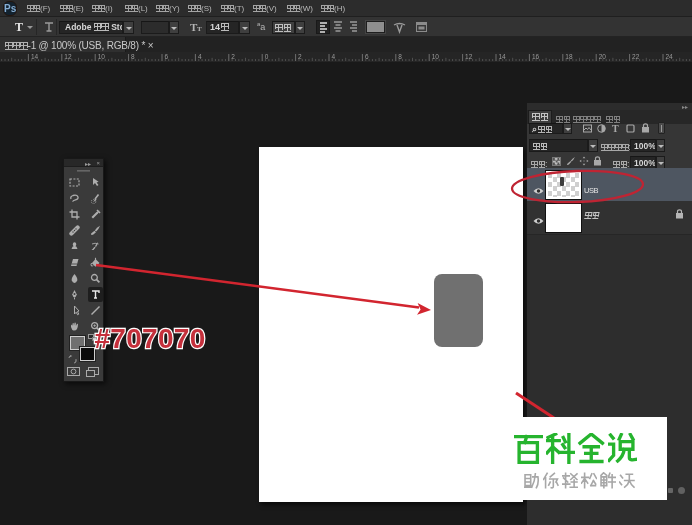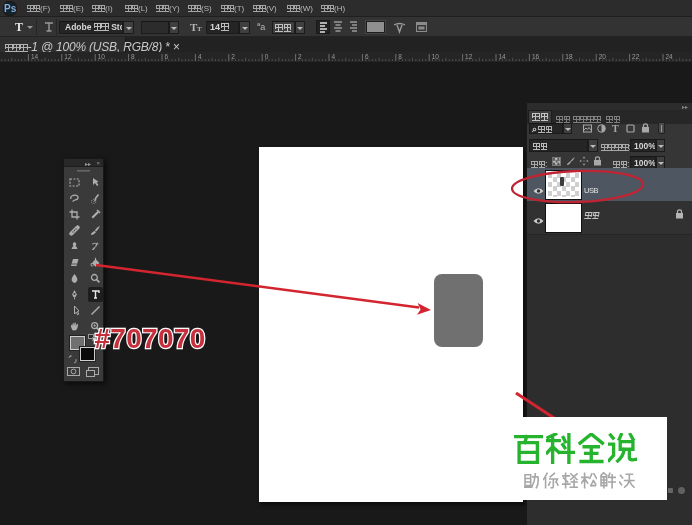--- a/index.html
+++ b/index.html
@@ -77,21 +77,21 @@
     <path d="M1 4 Q6.5 1 12 4" stroke="#9a9a9a" stroke-width="1.3" fill="none"></path>
     <path d="M4 4 L6.5 11 L9 4" stroke="#9a9a9a" stroke-width="1.4" fill="none"></path>
   </svg>
 <svg class="abs" style="left:415px;top:21px;" width="13" height="12" viewBox="0 0 13 12">
     <rect x="1" y="1" width="11" height="10" fill="#8b8b8b"></rect>
     <rect x="2" y="4" width="9" height="6" fill="#383838"></rect>
     <rect x="3.5" y="5.5" width="6" height="3" fill="#8b8b8b"></rect>
   </svg>
 <div class="abs" style="left:0;top:37px;width:692px;height:15px;background:#222222;"></div>
 <div class="abs" style="left:0;top:37px;width:126px;height:15px;background:#2f2f2f;border-right:1px solid #1a1a1a;"></div>
-<div class="abs" style="left:5px;top:40px;font-size:12px;color:#c8c8c8;letter-spacing:-0.2px;font-style:italic;"><i class="zh z8"></i><i class="zh z8"></i><i class="zh z8"></i>-1 @ 100% (USB, RGB/8) * ×</div>
+<div class="abs" style="left:5px;top:40px;font-size:10px;color:#c8c8c8;letter-spacing:-0.2px;"><i class="zh z8"></i><i class="zh z8"></i><i class="zh z8"></i>-1 @ 100% (USB, RGB/8) * ×</div>
 <div class="abs" style="left:0;top:52px;width:692px;height:10px;background:#252525;">
     <svg width="692" height="10" viewBox="0 0 692 10" style="position:absolute;left:0;top:0;" font-family="Liberation Sans">
       <line x1="28.4" y1="2" x2="28.4" y2="9" stroke="#6e6e6e" stroke-width="1"></line>
       <text x="30.9" y="7" font-size="6.5" fill="#9a9a9a">14</text>
       <line x1="31.74" y1="7.0" x2="31.74" y2="9" stroke="#5a5a5a" stroke-width="0.8"></line>
       <line x1="35.08" y1="7.0" x2="35.08" y2="9" stroke="#5a5a5a" stroke-width="0.8"></line>
       <line x1="38.42" y1="7.0" x2="38.42" y2="9" stroke="#5a5a5a" stroke-width="0.8"></line>
       <line x1="41.76" y1="7.0" x2="41.76" y2="9" stroke="#5a5a5a" stroke-width="0.8"></line>
       <line x1="45.10" y1="5.8" x2="45.10" y2="9" stroke="#5a5a5a" stroke-width="0.8"></line>
       <line x1="48.44" y1="7.0" x2="48.44" y2="9" stroke="#5a5a5a" stroke-width="0.8"></line>

